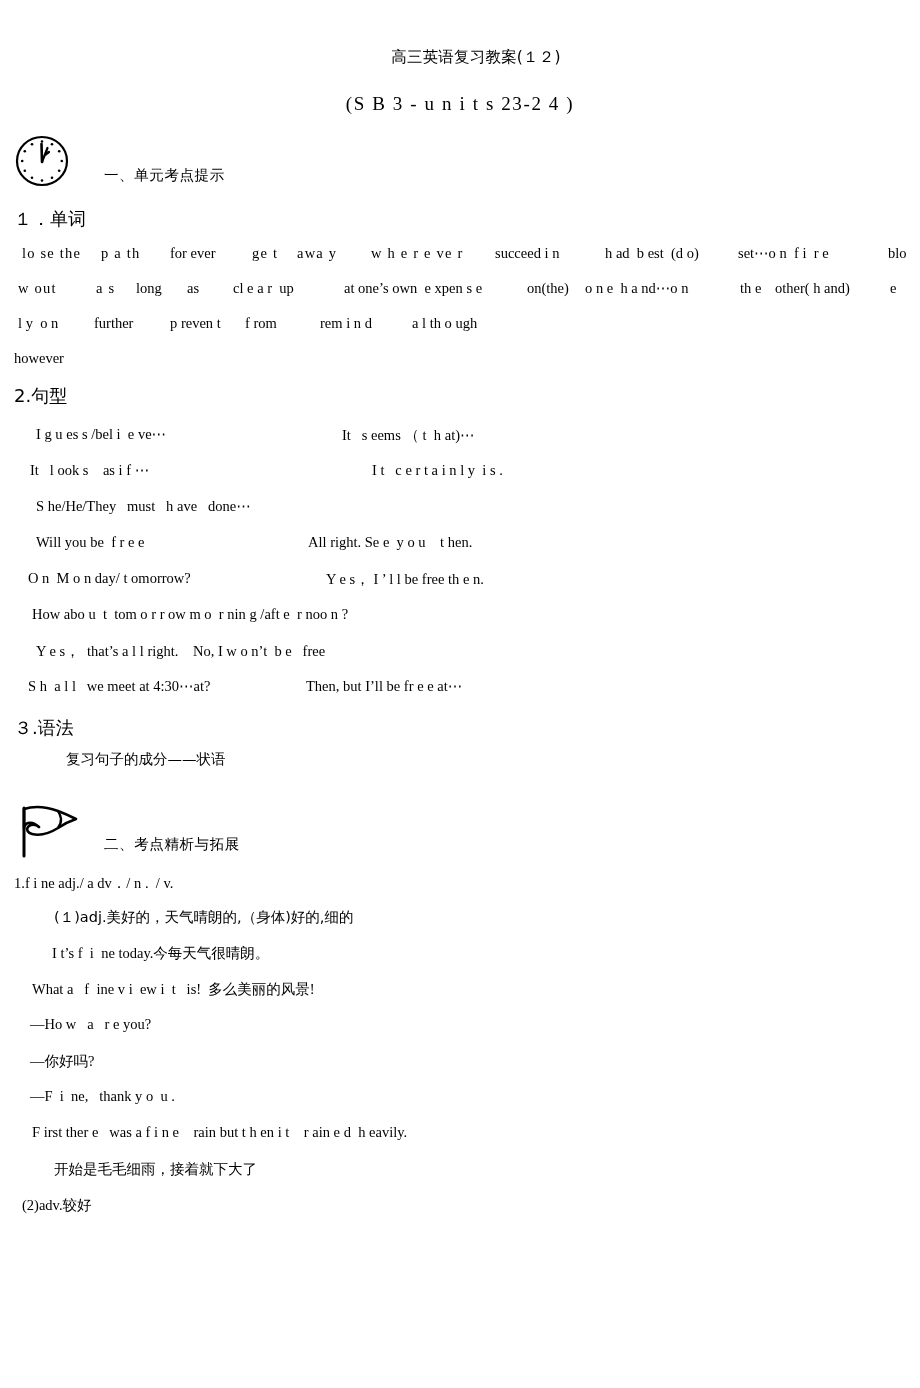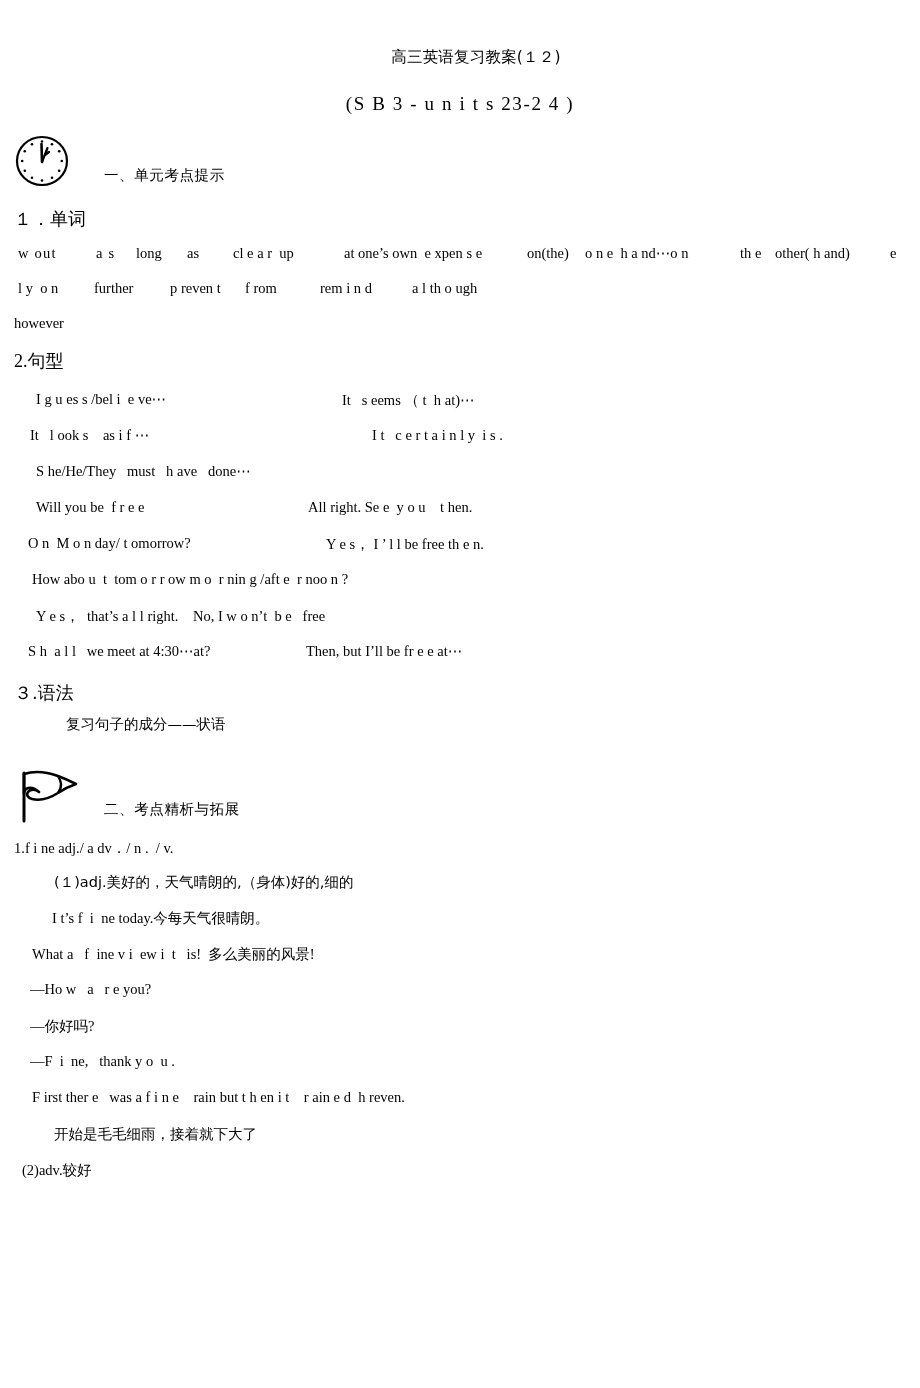--- a/index.html
+++ b/index.html
@@ -134,20 +134,32 @@
         <path d="M28 29 L27.5 11" stroke="#000" stroke-width="2.6" stroke-linecap="round" fill="none"></path>
         <path d="M28 29 L33.5 15 L31 22 L35 19" stroke="#000" stroke-width="2.2" fill="none" stroke-linejoin="round" stroke-linecap="round"></path>
       </svg>
     </span>
     <span class="label cn">一、单元考点提示</span>
   </div>
 
   <div class="sub-head cn" style="padding-left:14px;margin-top:14px;">１．单词</div>
 
   <div style="margin-top:8px;">
+    <div class="vocab-line">
+      <span class="w sp1" style="left:22px">lo se the</span>
+      <span class="w sp1" style="left:101px">p a th</span>
+      <span class="w" style="left:170px">for ever</span>
+      <span class="w sp1" style="left:252px">ge t</span>
+      <span class="w sp1" style="left:297px">awa y</span>
+      <span class="w sp1" style="left:371px">w h e r e ve r</span>
+      <span class="w" style="left:495px">succeed i n</span>
+      <span class="w" style="left:605px">h ad  b est  (d o)</span>
+      <span class="w" style="left:738px">set⋯o n  f i  r e</span>
+      <span class="w" style="left:888px">blo</span>
+    </div>
 
     <div class="vocab-line">
       <span class="w sp1" style="left:18px">w out</span>
       <span class="w sp1" style="left:96px">a s</span>
       <span class="w" style="left:136px">long</span>
       <span class="w" style="left:187px">as</span>
       <span class="w" style="left:233px">cl e a r  up</span>
       <span class="w" style="left:344px">at one’s own  e xpen s e</span>
       <span class="w" style="left:527px">on(the)</span>
       <span class="w" style="left:585px">o n e  h a nd⋯o n</span>
@@ -164,21 +176,21 @@
       <span class="w" style="left:245px">f rom</span>
       <span class="w" style="left:320px">rem i n d</span>
       <span class="w" style="left:412px">a l th o ugh</span>
     </div>
 
     <div class="vocab-line" style="height:32px;">
       <span class="w" style="left:14px">however</span>
     </div>
   </div>
 
-  <div class="sub-head cn" style="padding-left:14px;margin-top:2px;font-family:Liberation Serif, serif;">2.句型</div>
+  <div class="sub-head cn" style="padding-left:14px;margin-top:2px;">2.句型</div>
 
   <div style="margin-top:12px;">
     <div class="row">
       <span class="cell" style="left:36px">I g u es s /bel i  e ve⋯</span>
       <span class="cell" style="left:342px">It   s eems （ t  h at)⋯</span>
     </div>
     <div class="row">
       <span class="cell" style="left:30px">It   l ook s    as i f ⋯</span>
       <span class="cell" style="left:372px">I t   c e r t a i n l y  i s .</span>
     </div>
@@ -244,21 +256,21 @@
     <div class="row">
       <span class="cell" style="left:30px">—Ho w   a   r e you?</span>
     </div>
     <div class="row">
       <span class="cell" style="left:30px">—你好吗?</span>
     </div>
     <div class="row">
       <span class="cell" style="left:30px">—F  i  ne,   thank y o  u .</span>
     </div>
     <div class="row">
-      <span class="cell" style="left:32px">F irst ther e   was a f i n e    rain but t h en i t    r ain e d  h reven.</span>
+      <span class="cell" style="left:32px">F irst ther e   was a f i n e    rain but t h en i t    r ain e d  h eavily.</span>
     </div>
     <div class="row">
       <span class="cell cn" style="left:22px">开始是毛毛细雨，接着就下大了</span>
     </div>
     <div class="row">
       <span class="cell" style="left:22px">(2)adv.较好</span>
     </div>
   </div>
 
 </div>

